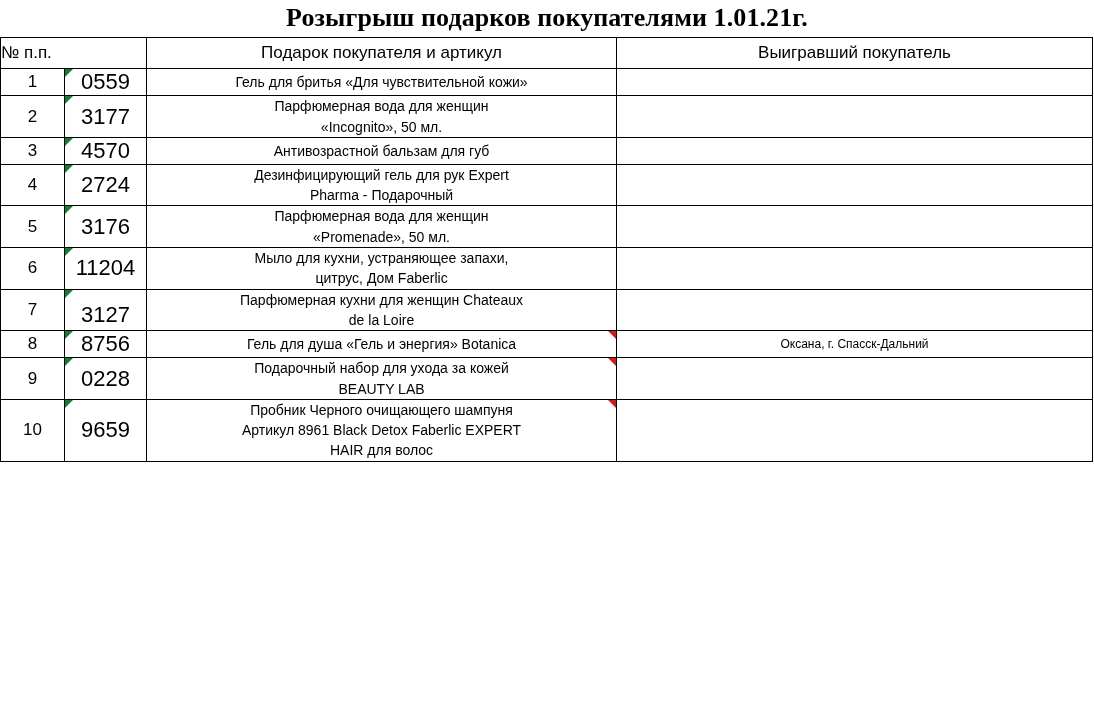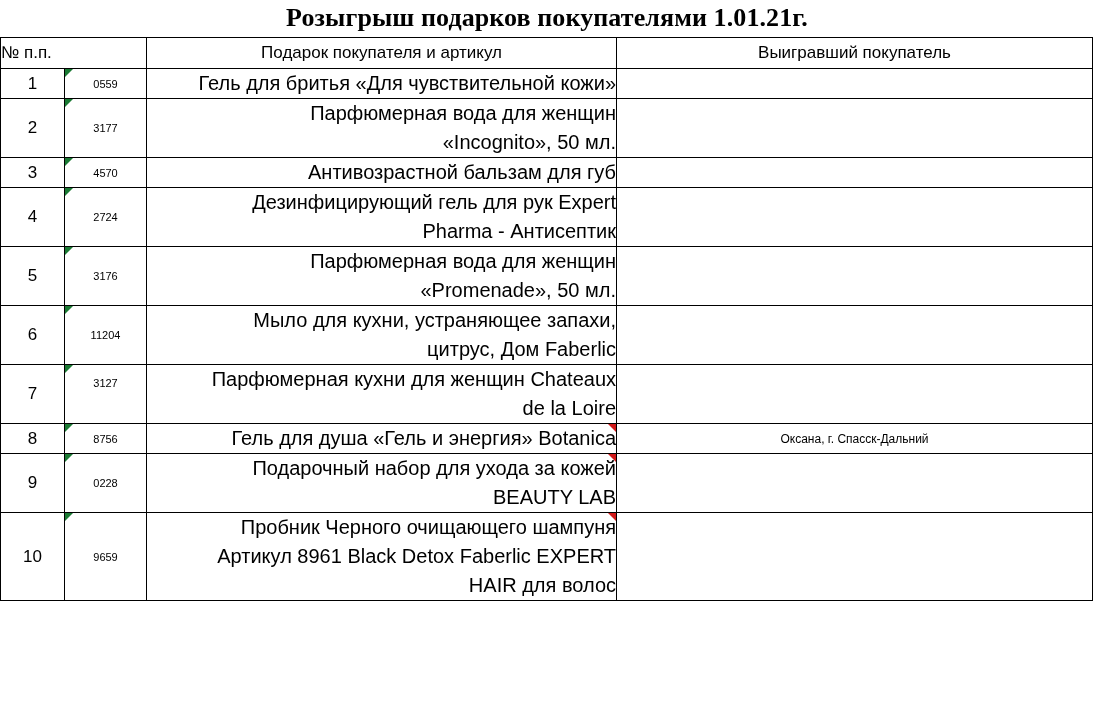--- a/index.html
+++ b/index.html
@@ -51,27 +51,27 @@
     text-align: left;
     padding-left: 6px;
   }
   td.c-num {
     text-align: center;
     font-size: 17px;
     width: 64px;
   }
   td.c-art {
     text-align: center;
-    font-size: 11px;
+    font-size: 22px;
     width: 80px;
     position: relative;
   }
   td.c-name {
-    text-align: right;
-    font-size: 20px;
+    text-align: center;
+    font-size: 14px;
     padding: 4px 6px 4px 8px;
     line-height: 1.45;
     position: relative;
     margin-top: 16px;
   }
   td.c-winner {
     text-align: center;
     font-size: 12px;
     position: relative;
     padding: 2px 4px;
@@ -157,21 +157,21 @@
           <span class="row-line">Антивозрастной бальзам для губ</span>
         </td>
         <td class="c-winner"></td>
       </tr>
 
       <tr>
         <td class="c-num">4</td>
         <td class="c-art corner-green">2724</td>
         <td class="c-name">
           <span class="row-line">Дезинфицирующий гель для рук Expert</span>
-          <span class="row-line">Pharma - Антисептик</span>
+          <span class="row-line">Pharma - Подарочный</span>
         </td>
         <td class="c-winner"></td>
       </tr>
 
       <tr>
         <td class="c-num">5</td>
         <td class="c-art corner-green">3176</td>
         <td class="c-name">
           <span class="row-line">Парфюмерная вода для женщин</span>
           <span class="row-line">«Promenade», 50 мл.</span>

